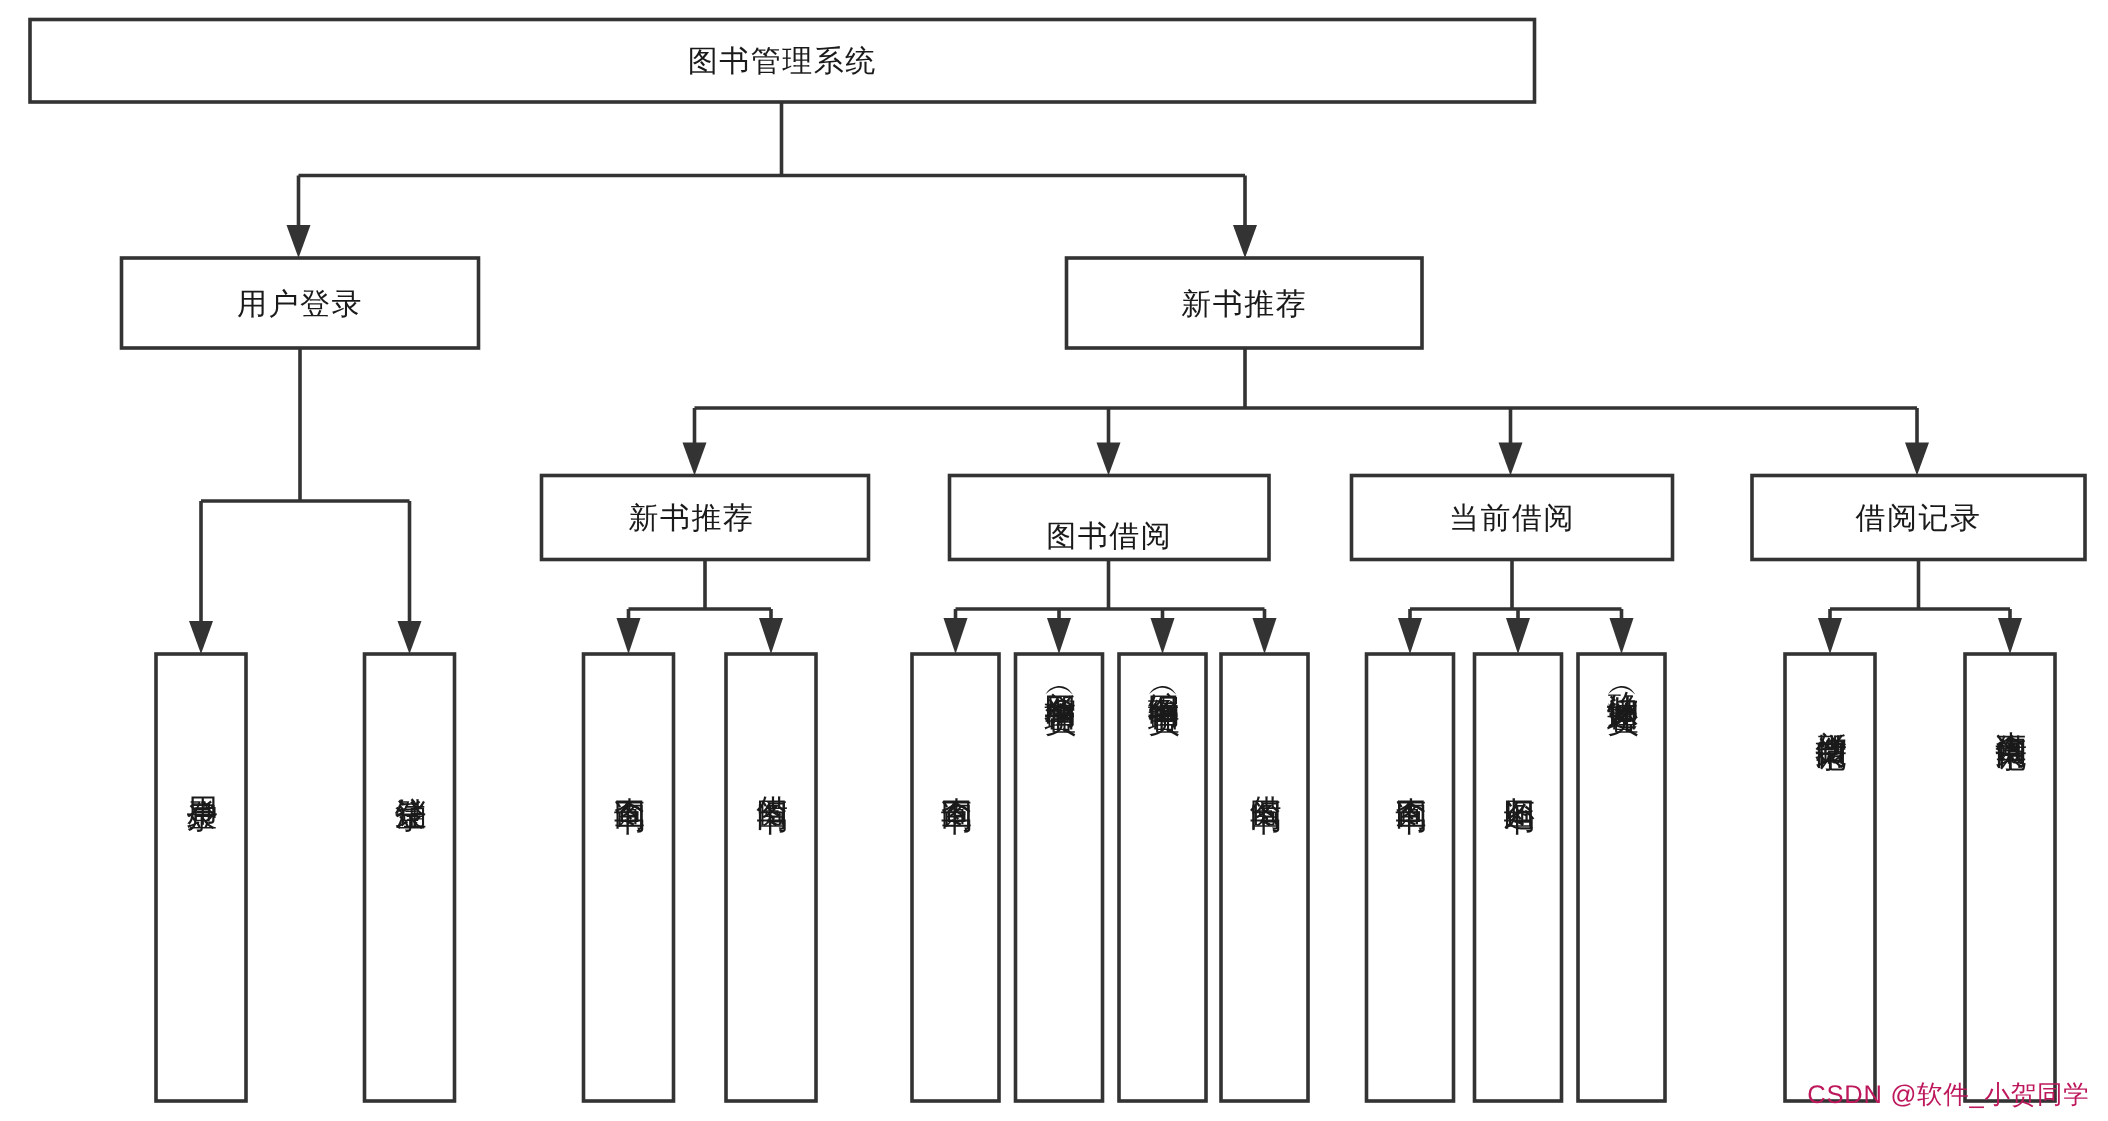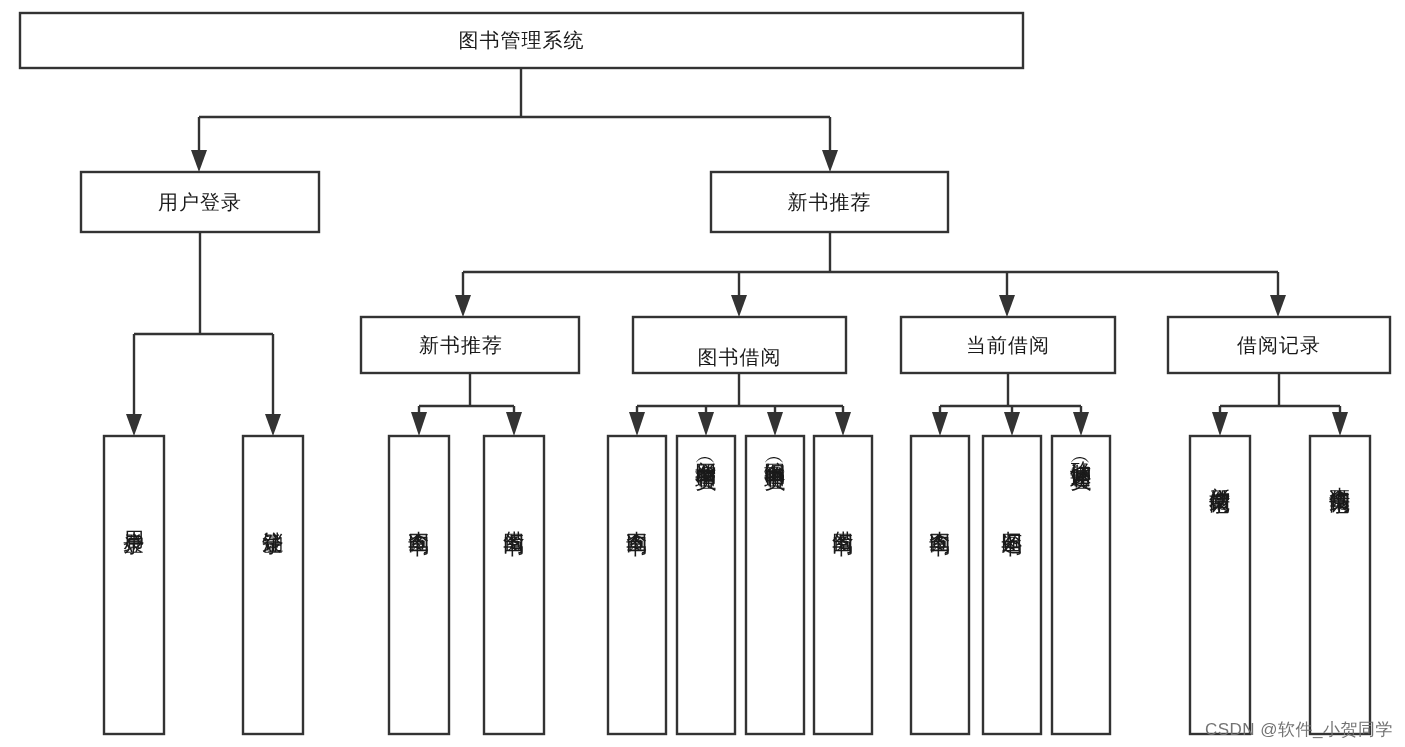--- a/index.html
+++ b/index.html
@@ -71,21 +71,21 @@
     color: #1a1a1a;
     letter-spacing: 1px;
     white-space: nowrap;
   }
   #watermark {
     position: absolute;
     right: 12px;
     bottom: 6px;
     font-family: "Liberation Sans", "DejaVu Sans", sans-serif;
     font-size: 17px;
-    color: #737373;
+    color: #be185d;
     letter-spacing: 0.5px;
     white-space: nowrap;
   }
 </style>
 </head>
 <body>
 
 <div id="diagram-root">
 
   <svg class="flow" viewBox="0 0 1405 747">

